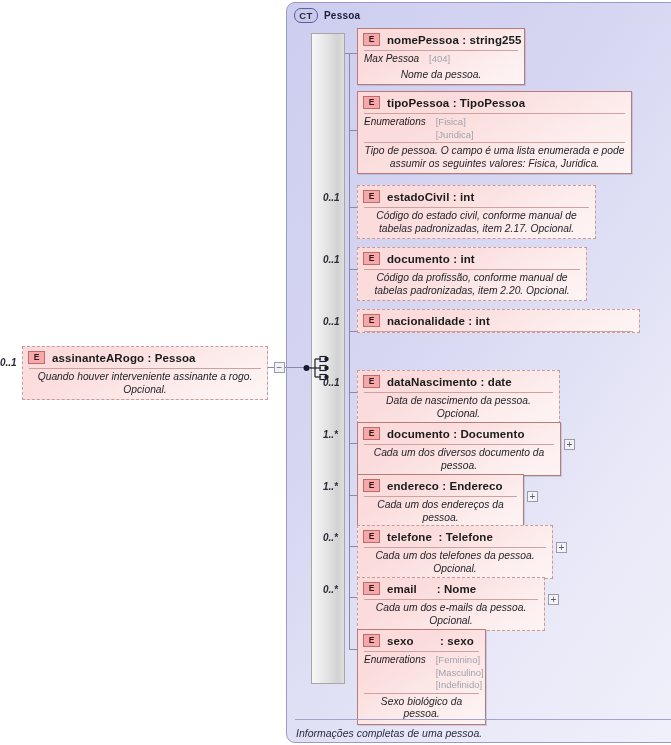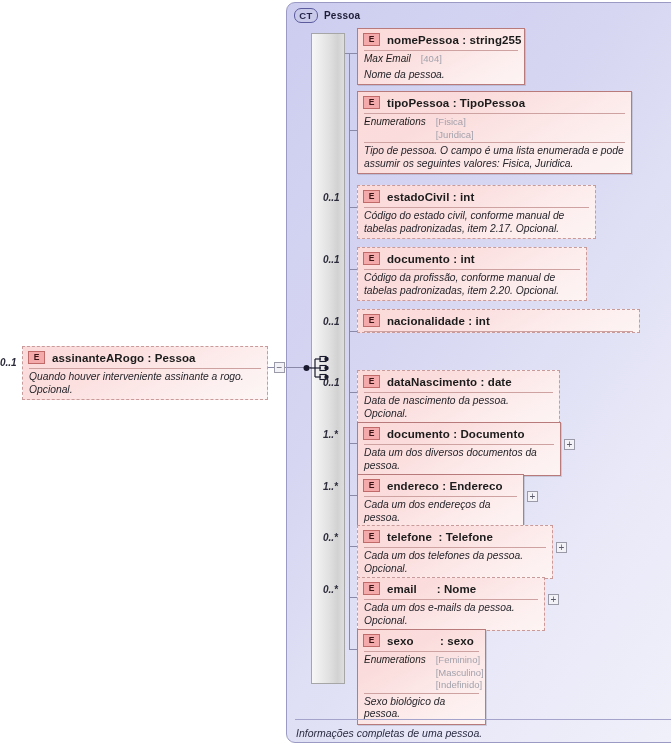--- a/index.html
+++ b/index.html
@@ -146,20 +146,21 @@
     color: #a2a2ac;
     font-size: 9.5px;
     line-height: 12.5px;
   }
   .el-doc {
     padding: 2px 6px 3px 6px;
     font-size: 10.3px;
     font-style: italic;
     color: #25252b;
     line-height: 12.6px;
+    text-align: center;
   }
 
   
   .card {
     position: absolute;
     font-size: 10px;
     font-style: italic;
     font-weight: bold;
     color: #2a2a3a;
     white-space: nowrap;
@@ -266,21 +267,21 @@
     <div class="conn conn-h" style="left:62px; top:594px; width:10px;"></div>
     <div class="conn conn-h" style="left:62px; top:646px; width:10px;"></div>
 
     <div class="el-box required" style="left:70px; top:25px; width:168px;">
       <div class="el-head">
         <span class="e-badge">E</span>
         <span class="el-name">nomePessoa : string255</span>
       </div>
       <div class="el-sep"></div>
       <div class="el-facet">
-        <span class="el-facet-label">Max Email</span>
+        <span class="el-facet-label">Max Pessoa</span>
         <span class="el-facet-values">[404]</span>
       </div>
       <div class="el-doc">Nome da pessoa.</div>
     </div>
 
     <div class="el-box required" style="left:70px; top:88px; width:275px;">
       <div class="el-head">
         <span class="e-badge">E</span>
         <span class="el-name">tipoPessoa : TipoPessoa</span>
       </div>
@@ -333,21 +334,21 @@
       <div class="el-doc">Data de nascimento da pessoa. Opcional.</div>
     </div>
 
     <div class="card" style="left:36px; top:426px;">1..*</div>
     <div class="el-box required" style="left:70px; top:419px; width:204px;">
       <div class="el-head">
         <span class="e-badge">E</span>
         <span class="el-name">documento : Documento</span>
       </div>
       <div class="el-sep"></div>
-      <div class="el-doc">Data um dos diversos documentos da pessoa.</div>
+      <div class="el-doc">Cada um dos diversos documento da pessoa.</div>
     </div>
     <div class="toggle" style="left:277px; top:436px;">+</div>
 
     <div class="card" style="left:36px; top:478px;">1..*</div>
     <div class="el-box required" style="left:70px; top:471px; width:167px;">
       <div class="el-head">
         <span class="e-badge">E</span>
         <span class="el-name">endereco : Endereco</span>
       </div>
       <div class="el-sep"></div>

